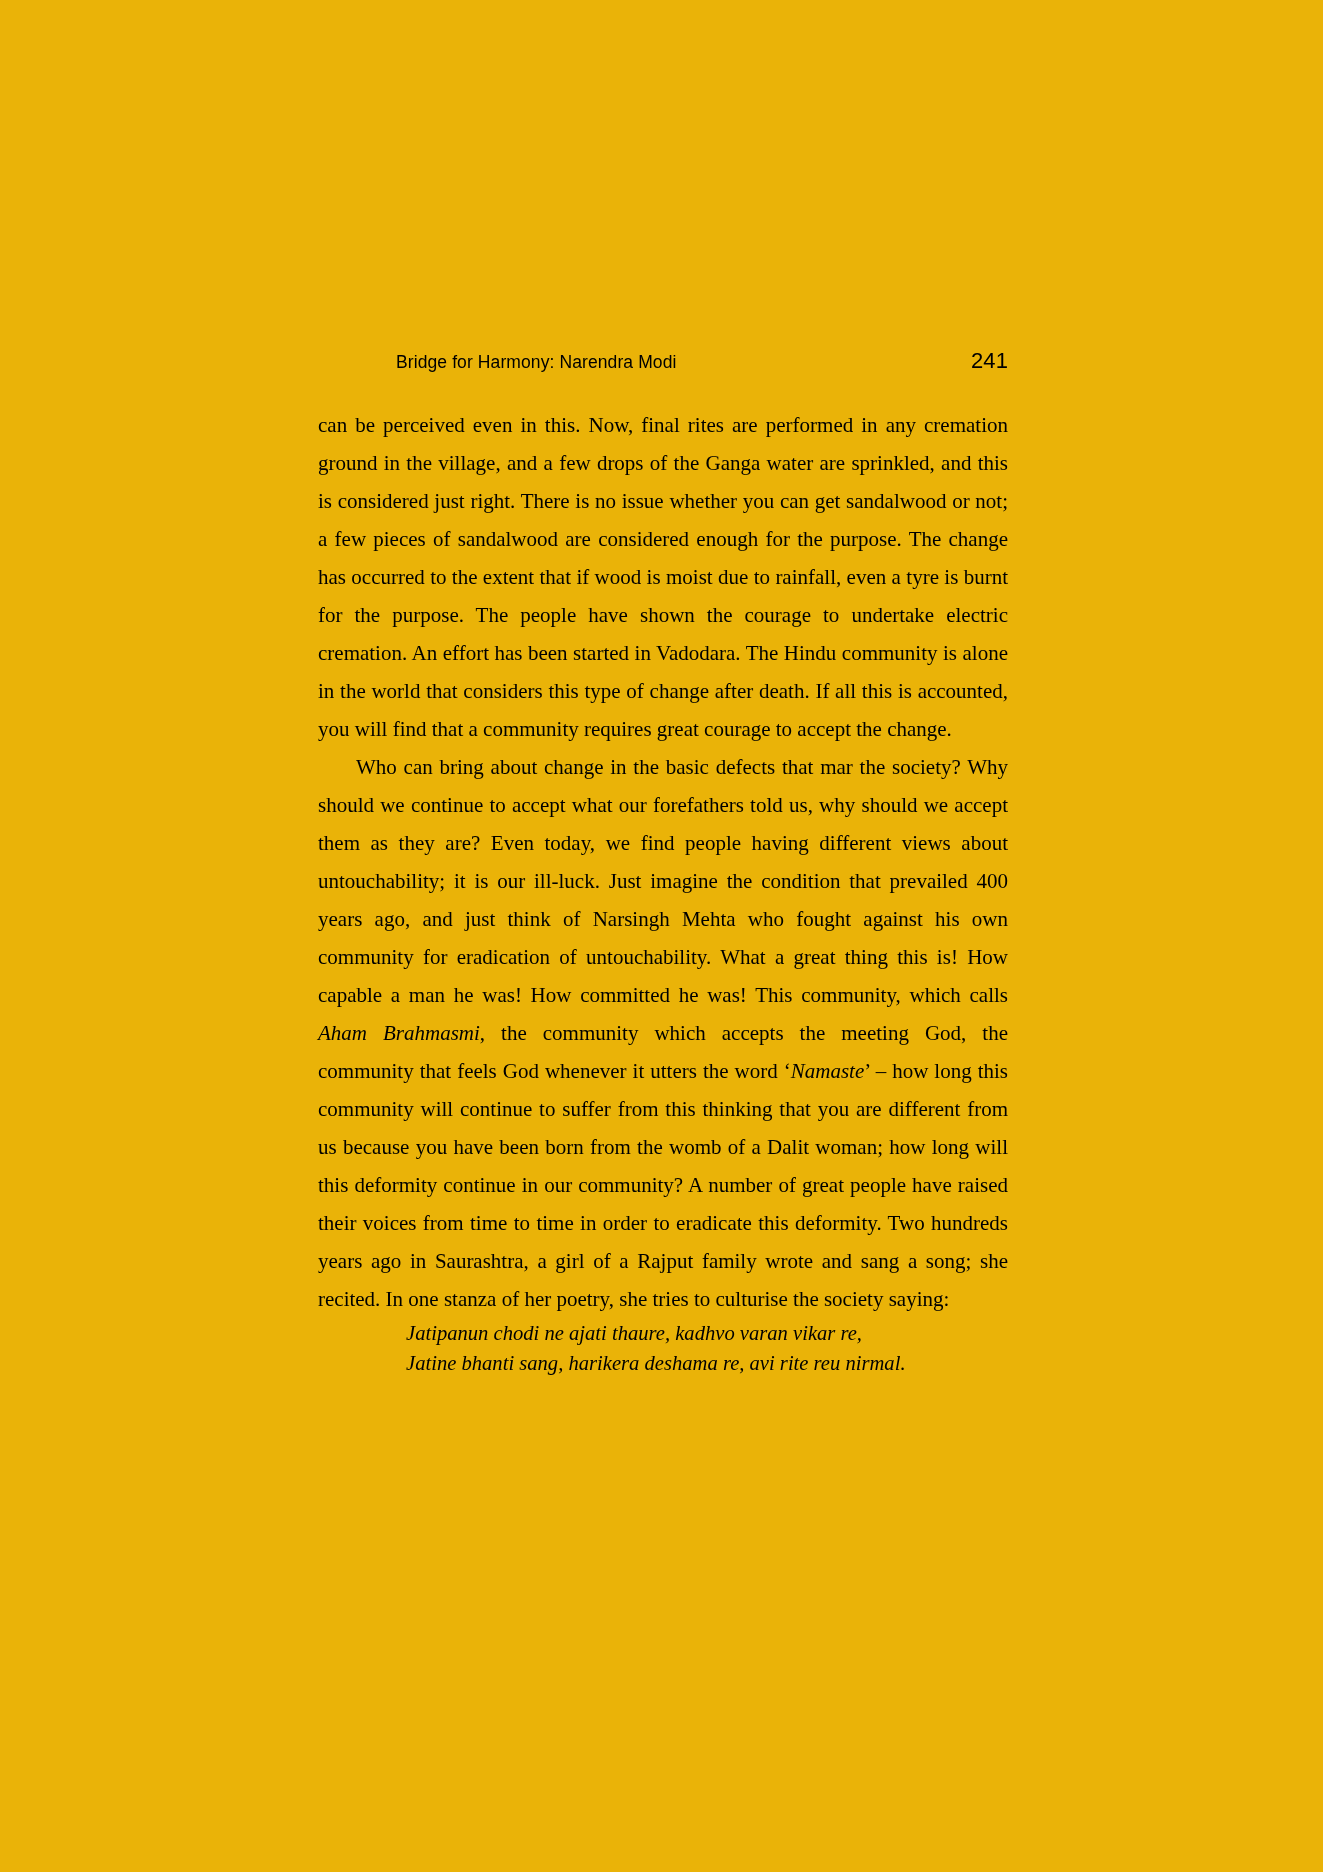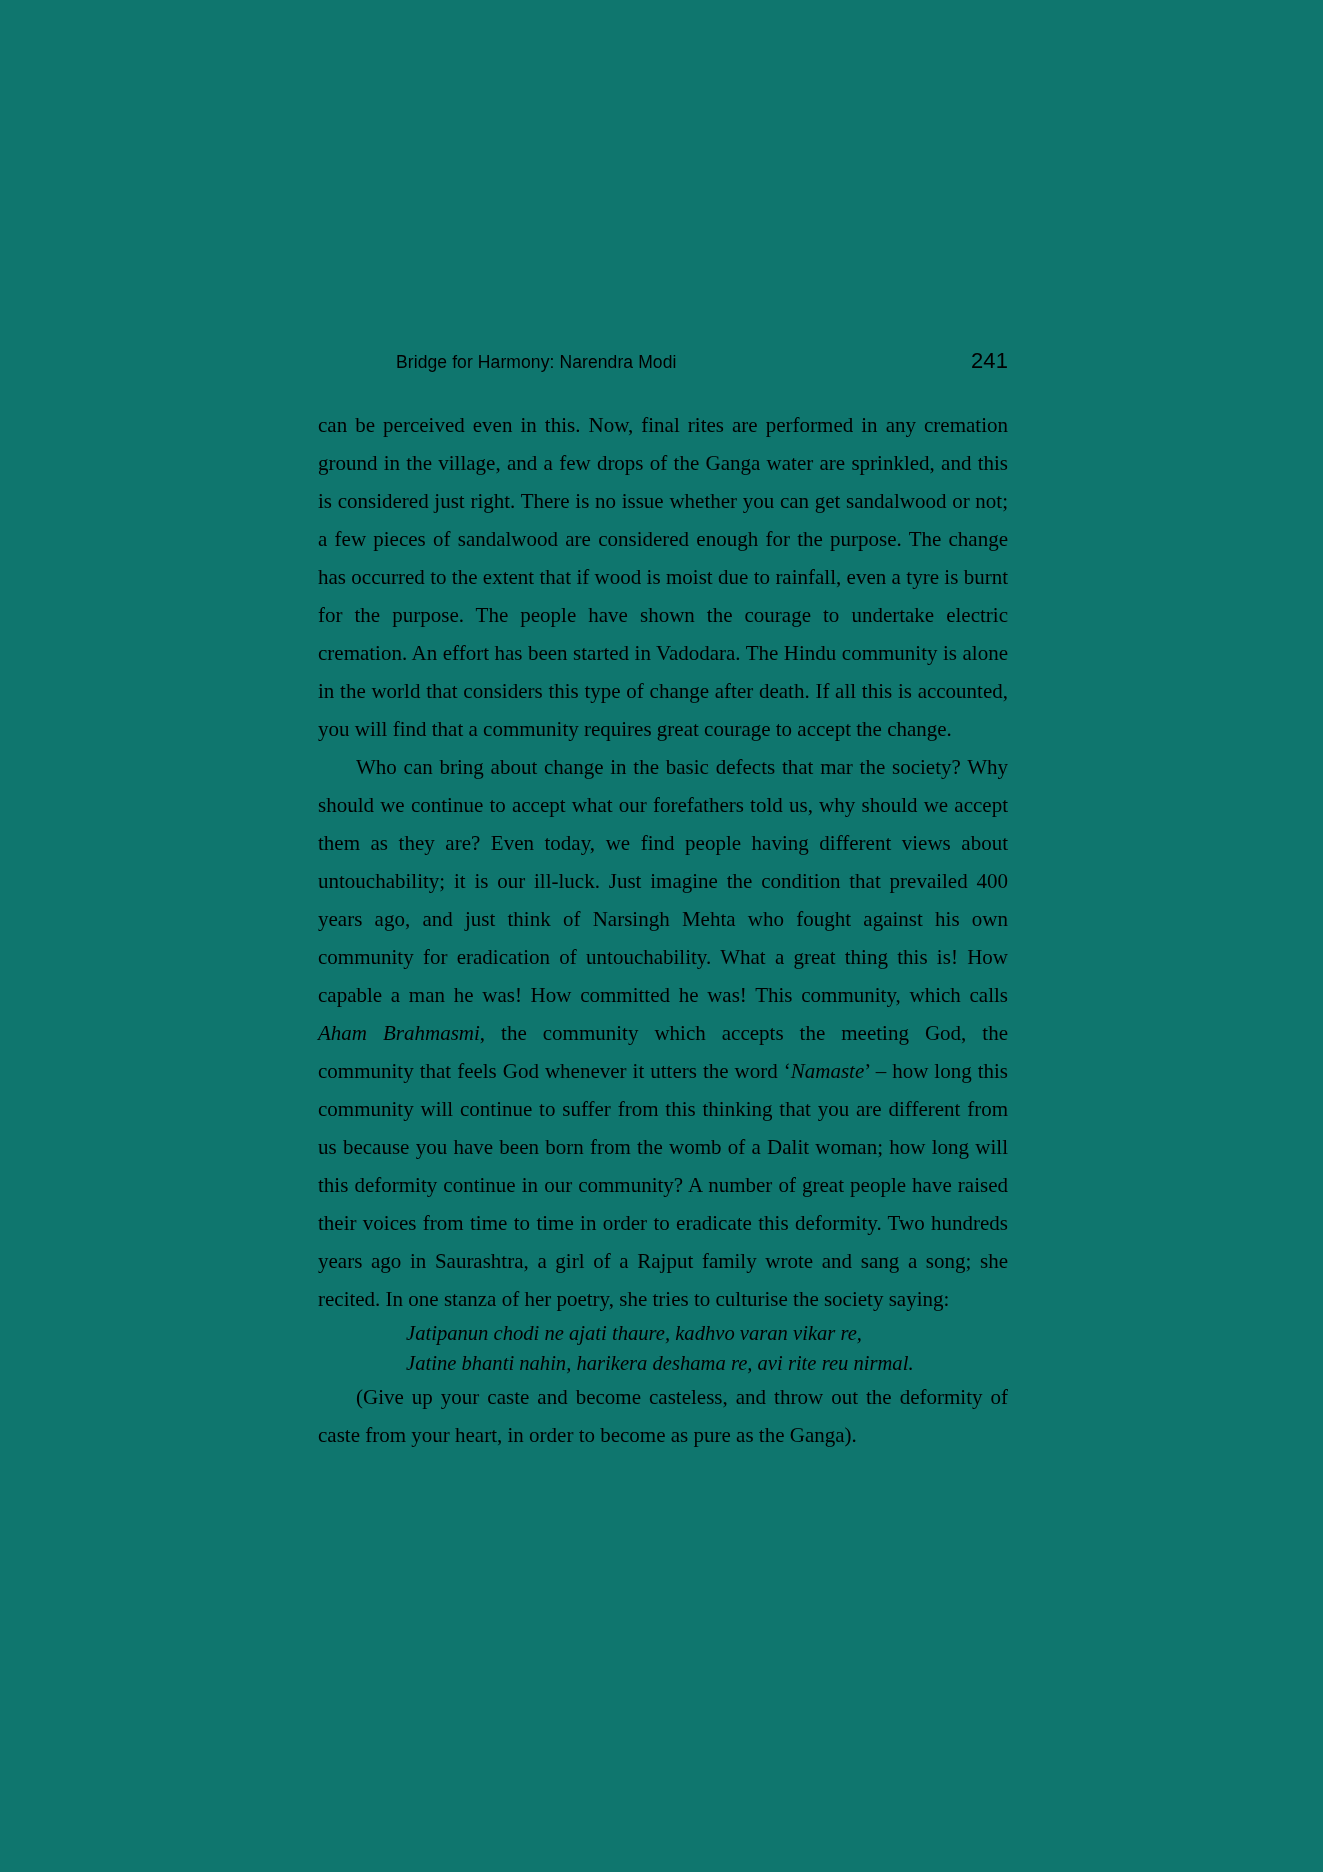--- a/index.html
+++ b/index.html
@@ -14,21 +14,21 @@
     color: #000000;
     position: relative;
     overflow: hidden;
   }
   .page {
     position: absolute;
     left: 0;
     top: 0;
     width: 1323px;
     height: 1872px;
-    background: #0f766e;
+    background: #eab308;
   }
   .running-head {
     position: absolute;
     left: 318px;
     top: 348px;
     width: 690px;
     display: flex;
     justify-content: space-between;
     align-items: baseline;
     font-family: "Liberation Sans", sans-serif;
@@ -86,19 +86,18 @@
   </div>
 
   <div class="content">
 
     <p class="body-para">can be perceived even in this. Now, final rites are performed in any cremation ground in the village, and a few drops of the Ganga water are sprinkled, and this is considered just right. There is no issue whether you can get sandalwood or not; a few pieces of sandalwood are considered enough for the purpose. The change has occurred to the extent that if wood is moist due to rainfall, even a tyre is burnt for the purpose. The people have shown the courage to undertake electric cremation. An effort has been started in Vadodara. The Hindu community is alone in the world that considers this type of change after death. If all this is accounted, you will find that a community requires great courage to accept the change.</p>
 
     <p class="body-para indent"><span>Who can bring about change in the basic defects that mar the society? Why should we continue to accept what our forefathers told us, why should we accept them as they are? Even today, we find people having different views about untouchability; it is our ill-luck. Just imagine the condition that prevailed 400 years ago, and just think of Narsingh Mehta who fought against his own community for eradication of untouchability. What a great thing this is! How capable a man he was! How committed he was! This community, which calls </span><em class="it">Aham Brahmasmi</em><span>, the community which accepts the meeting God, the community that feels God whenever it utters the word ‘</span><em class="it">Namaste</em><span>’ – how long this community will continue to suffer from this thinking that you are different from us because you have been born from the womb of a Dalit woman; how long will this deformity continue in our community? A number of great people have raised their voices from time to time in order to eradicate this deformity. Two hundreds years ago in Saurashtra, a girl of a Rajput family wrote and sang a song; she recited. In one stanza of her poetry, she tries to culturise the society saying:</span></p>
 
     <div class="verse">
       <span class="verse-line">Jatipanun chodi ne ajati thaure, kadhvo varan vikar re,</span>
-      <span class="verse-line">Jatine bhanti nahin, harikera deshama re, avi rite reu nirmal.</span>
+      <span class="verse-line">Jatine bhanti sang, harikera deshama re, avi rite reu nirmal.</span>
     </div>
 
-    <p class="body-para indent">(Give up your caste and become casteless, and throw out the deformity of caste from your heart, in order to become as pure as the Ganga).</p>
 
   </div>
 </div>
 
 </body></html>

